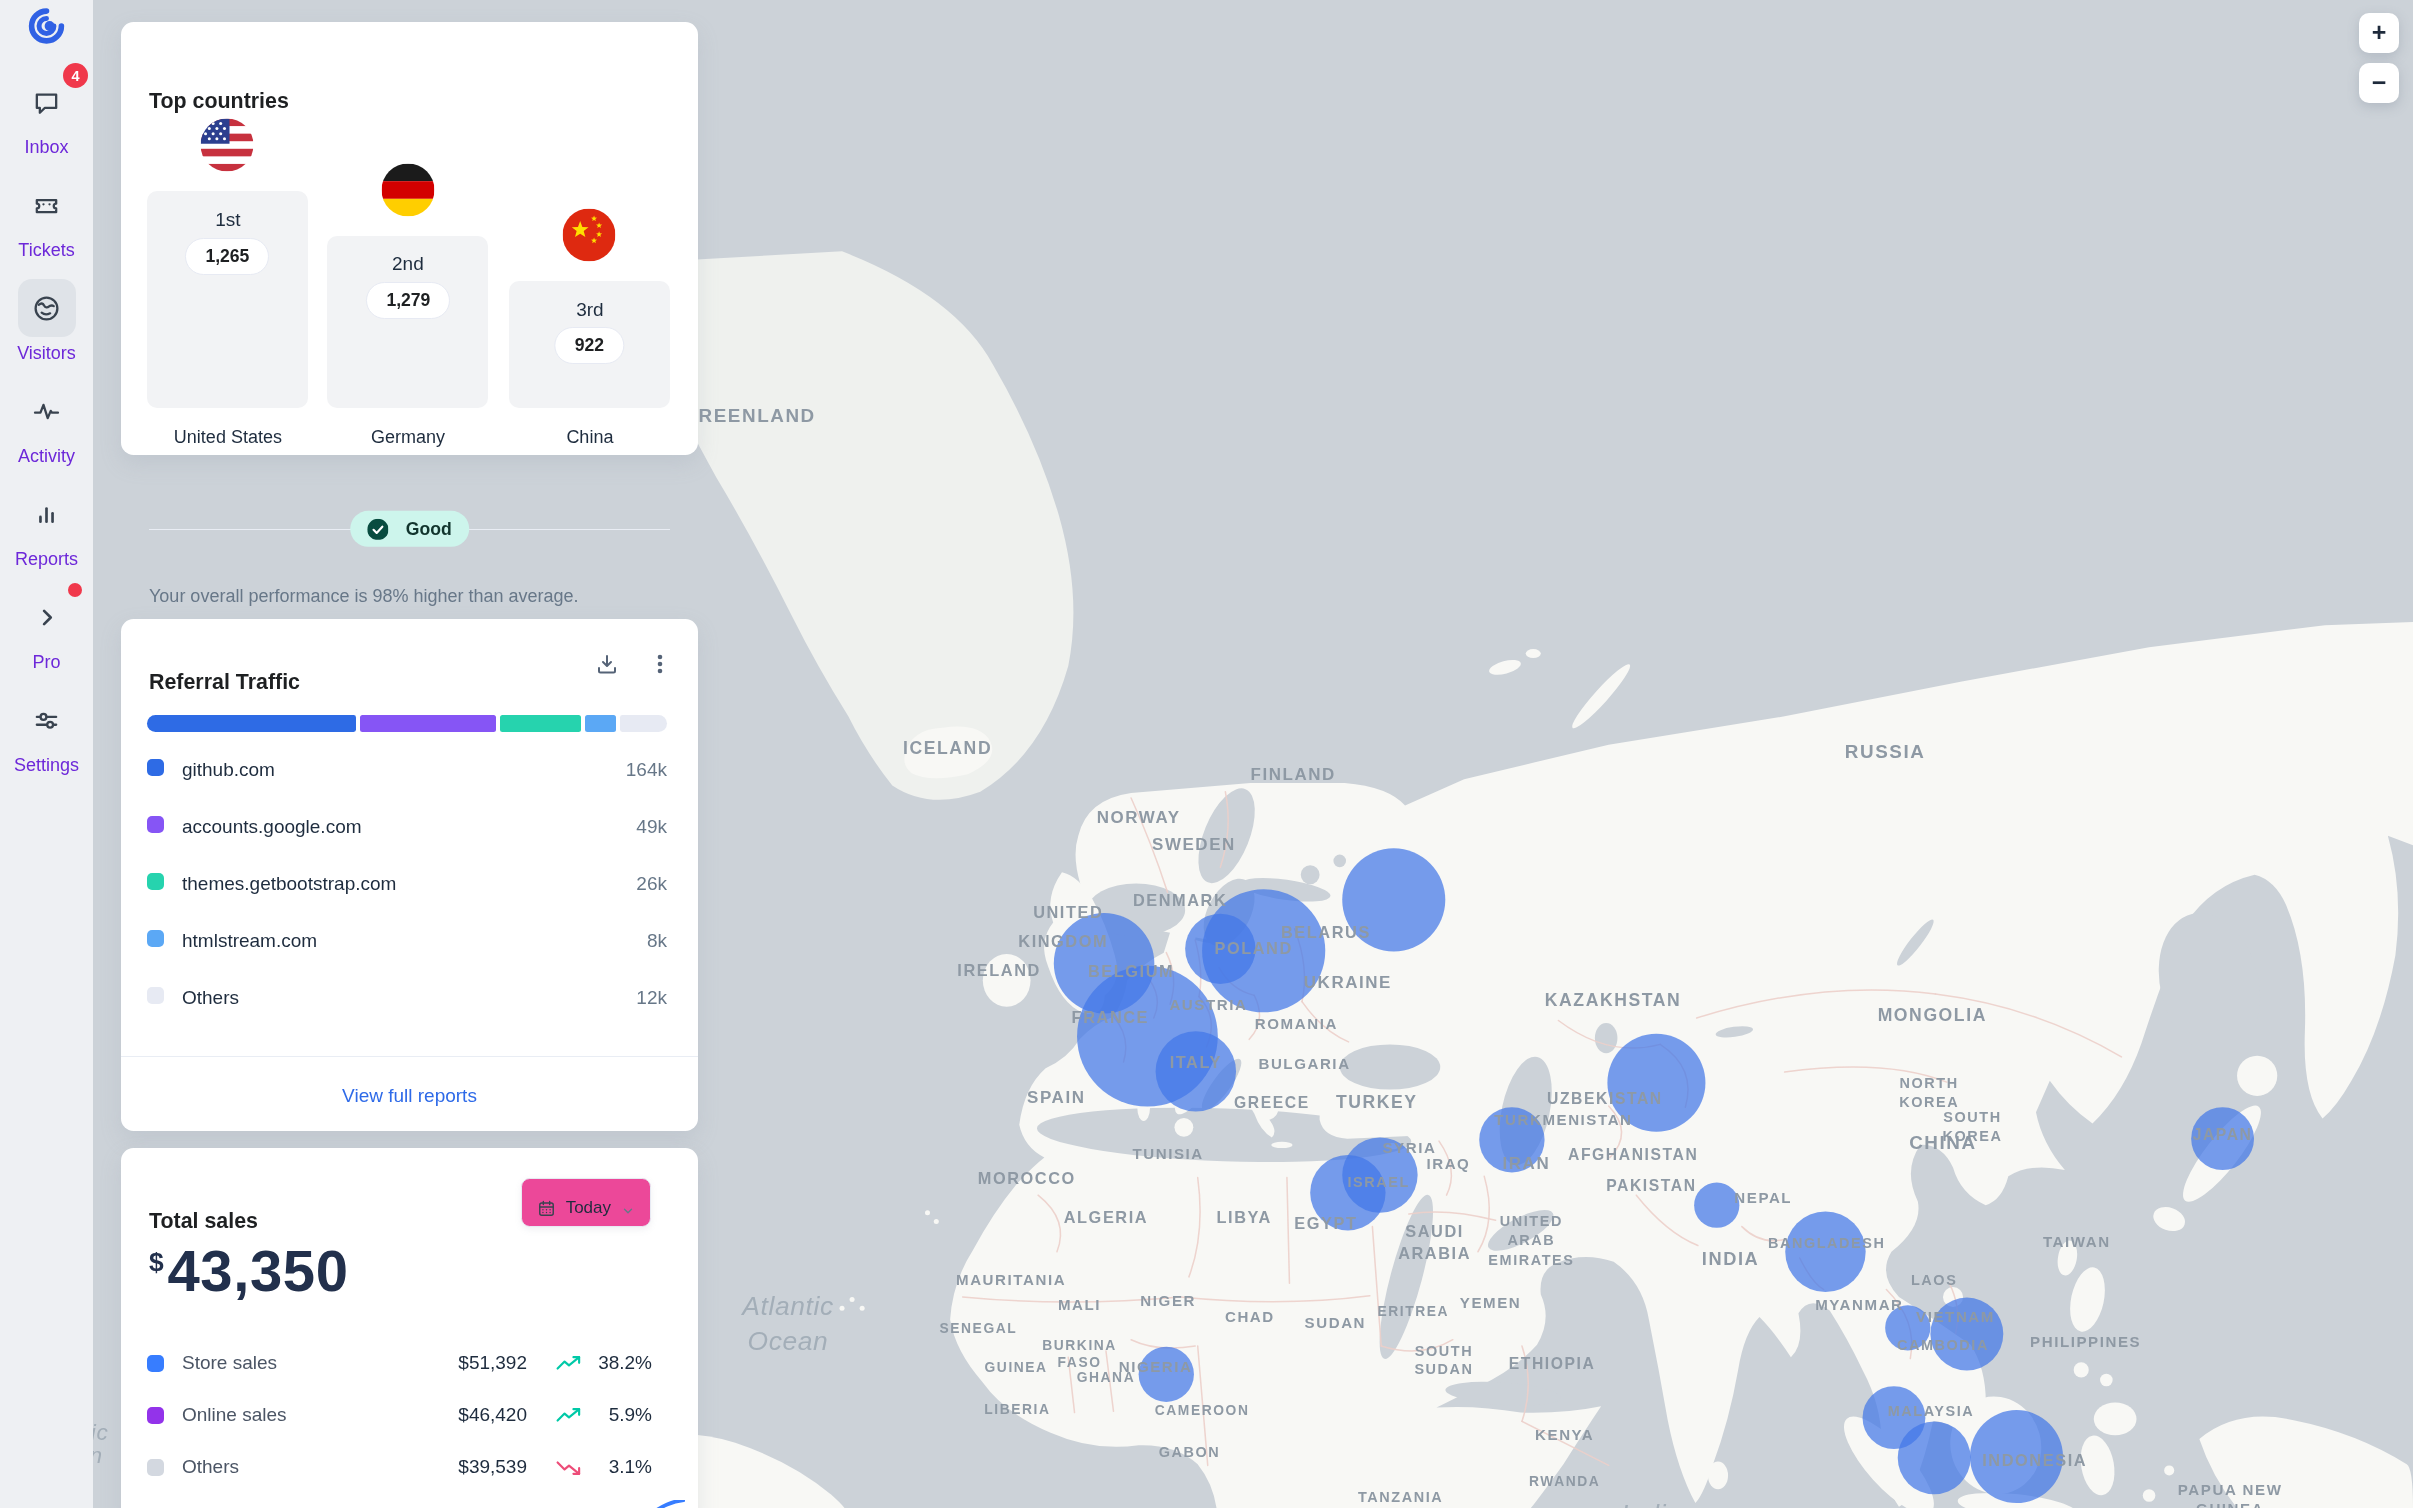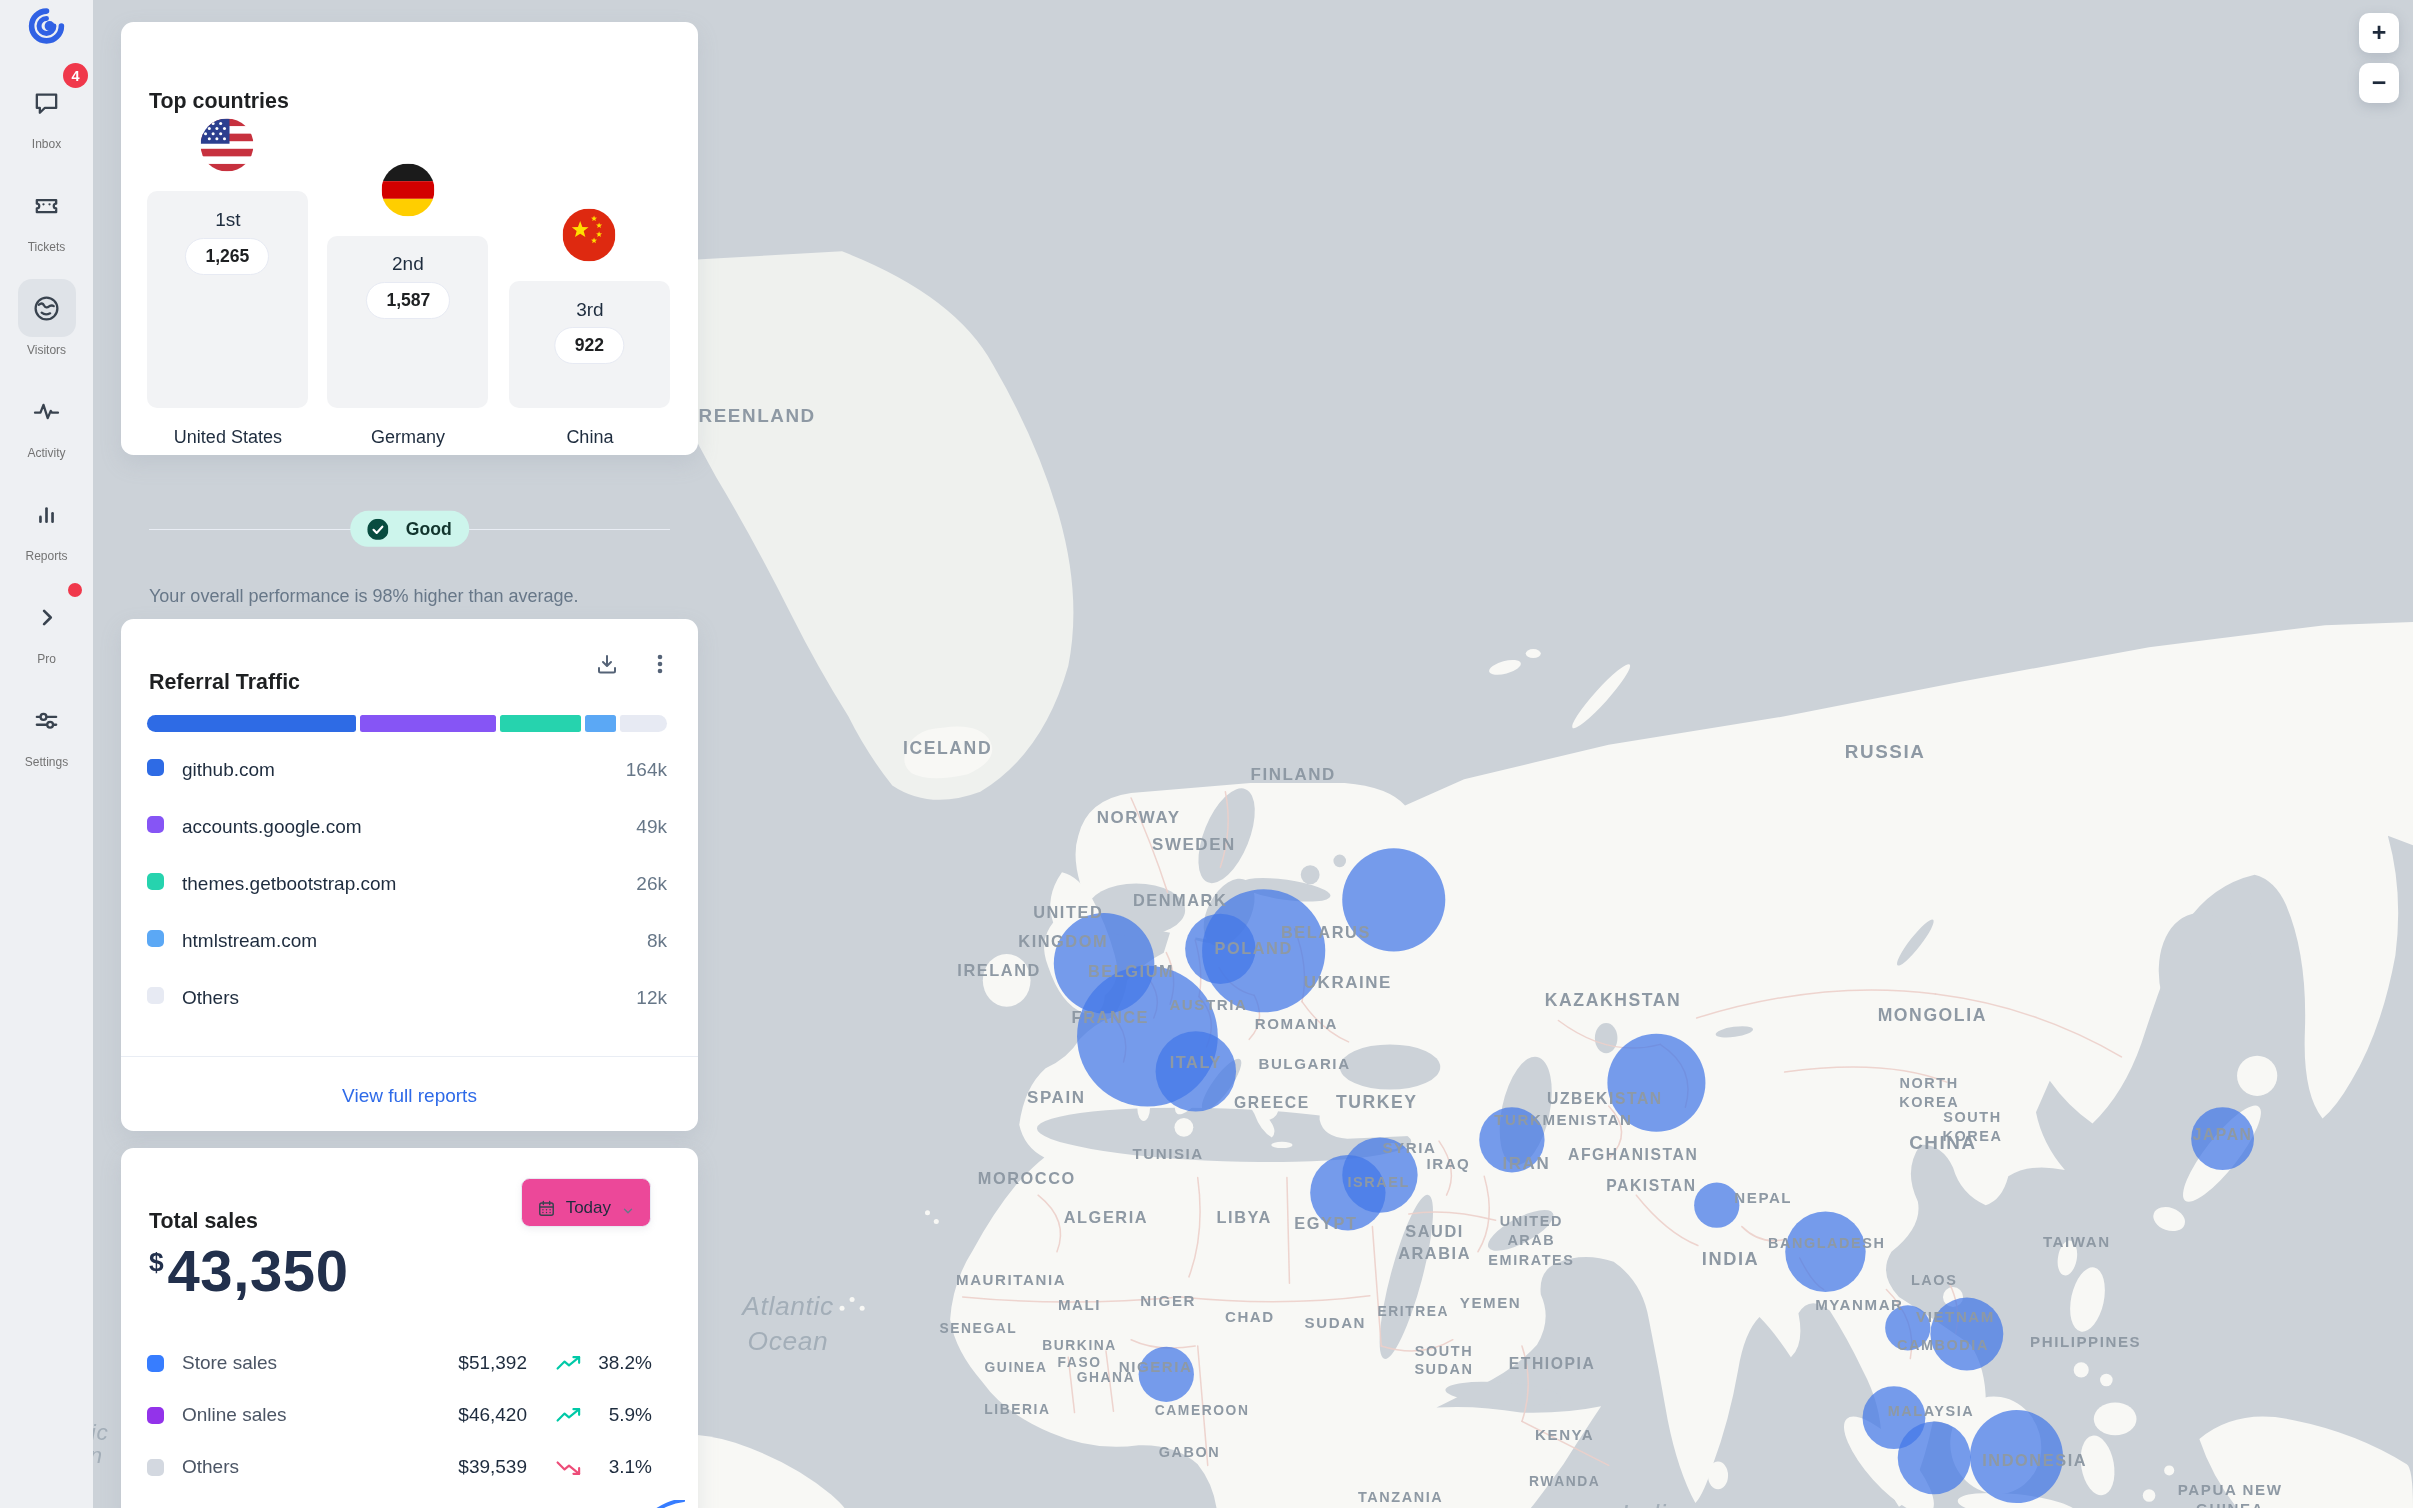--- a/index.html
+++ b/index.html
@@ -19,21 +19,21 @@
     box-shadow:0 3.8px 11.3px rgba(100,110,130,.25);font-size:25px;font-weight:bold;color:#1e2a3b;
     display:flex;align-items:center;justify-content:center;cursor:pointer;line-height:1;}
   
   .sidebar{position:absolute;left:0;top:0;width:93px;height:1508px;background:#eef0f3;z-index:5;}
   .logo{position:absolute;top:7.5px;left:0;width:93px;display:flex;justify-content:center;}
   .nav{position:absolute;top:62px;left:0;width:93px;display:flex;flex-direction:column;}
   .nitem{height:103px;display:flex;flex-direction:column;align-items:center;padding-top:11.3px;box-sizing:border-box;cursor:pointer;}
   .iwrap{width:58px;height:58px;border-radius:14px;display:flex;align-items:center;justify-content:center;position:relative;color:#39434f;}
   .iwrap.active{background:#dfe3e8;}
   .iwrap svg{width:29px;height:29px;}
-  .nlabel{margin-top:6px;font-size:12px;color:#737373;font-weight:500;}
+  .nlabel{margin-top:6px;font-size:18px;color:#6d28d9;font-weight:500;}
   .nbadge{position:absolute;top:-10px;right:-12.6px;min-width:25px;height:25px;border-radius:12.6px;
     background:#f0384b;color:#fff;font-size:14.5px;font-weight:bold;display:flex;align-items:center;justify-content:center;padding:0 3.8px;box-sizing:border-box;}
   .ndot{position:absolute;top:-5px;right:-6.3px;width:14px;height:14px;border-radius:50%;background:#f0384b;}
   
   .card{position:absolute;left:121px;width:577px;background:#fff;border-radius:12.6px;
     box-shadow:0 8.8px 21.4px rgba(140,152,164,.18);z-index:4;box-sizing:border-box;}
   .ctitle{font-size:21.4px;font-weight:bold;color:#1e2022;}
   
   #card-top{top:22px;height:433px;padding:0 28px;}
   #card-top .ctitle{position:absolute;top:49px;left:28px;}
@@ -436,21 +436,21 @@
               <circle cx="42" cy="42" r="42"></circle>
             </clipPath>
           </defs>
           <g clip-path="url(#cf1)">
             <rect width="84" height="28" fill="#1b1b1b"></rect>
             <rect y="28" width="84" height="28" fill="#d30000"></rect>
             <rect y="56" width="84" height="28" fill="#ffce00"></rect>
           </g>
         </svg></div>
       <div class="prank" style="left:180px;top:231px;">2nd</div>
-      <div class="pval" style="left:261px;top:260px;">1,587</div>
+      <div class="pval" style="left:261px;top:260px;">1,279</div>
       <div class="pname" style="left:180px;top:405px;">Germany</div>
       <div class="pcol" style="left:362px;top:259px;height:127px;"></div>
       <div class="pflag" style="left:442px;top:214px;"><svg width="53" height="53" viewBox="0 0 84 84">
           <defs>
             <clipPath id="cf2">
               <circle cx="42" cy="42" r="42"></circle>
             </clipPath>
           </defs>
           <g clip-path="url(#cf2)">
             <rect width="84" height="84" fill="#de2910"></rect>

